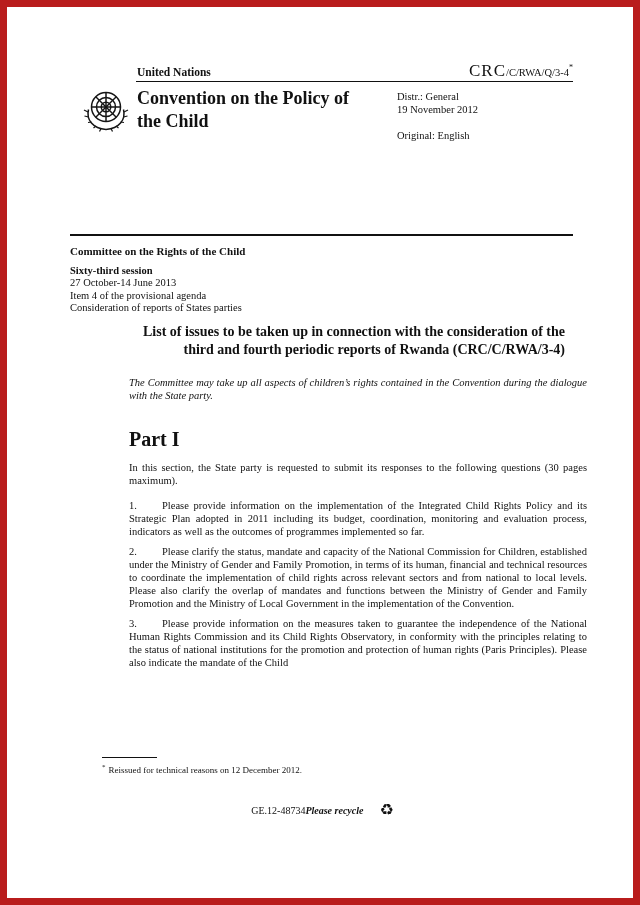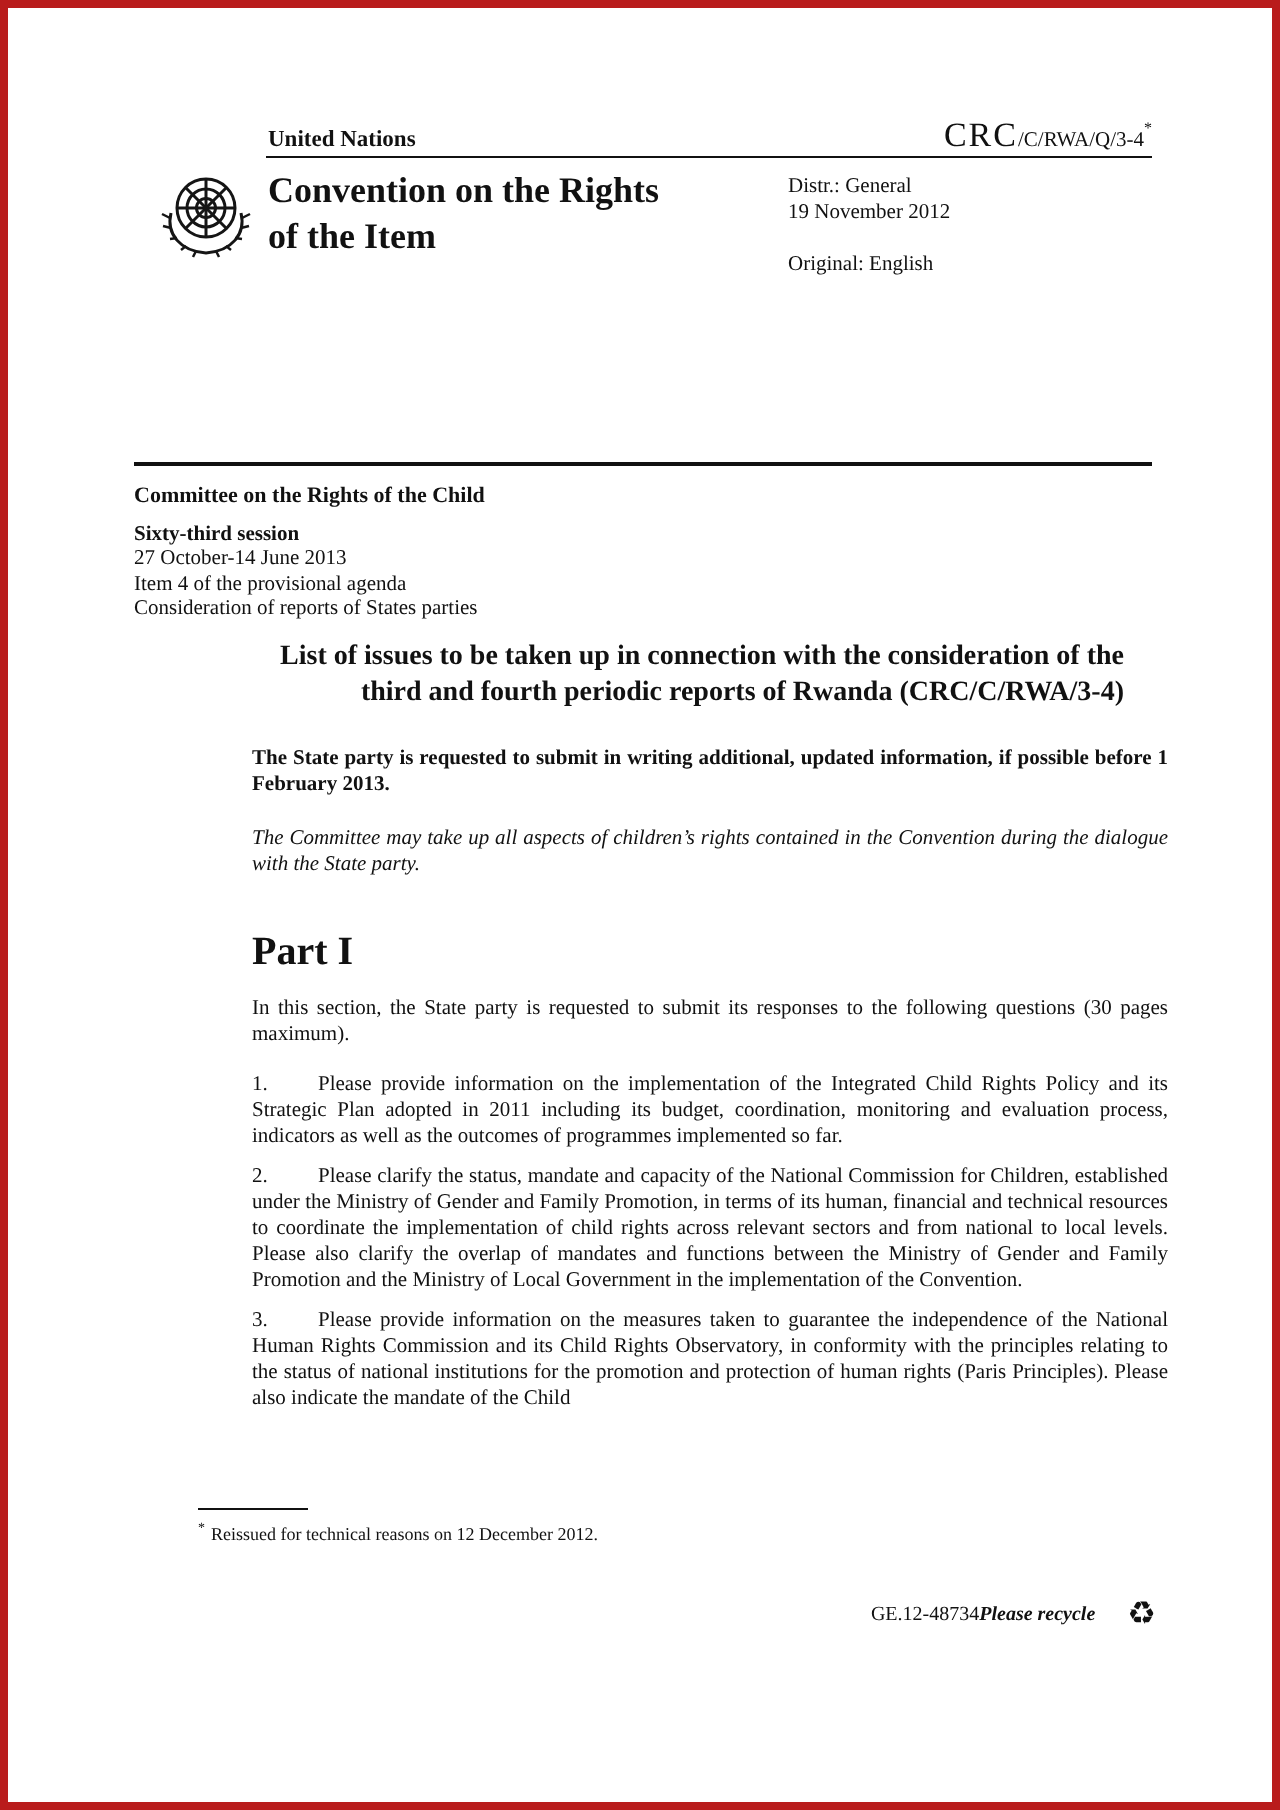--- a/index.html
+++ b/index.html
@@ -2,21 +2,21 @@
 <html><head>
 <meta charset="utf-8">
 <style>
   * { margin:0; padding:0; box-sizing:border-box; }
   html,body { background:#e8e8e8; }
   .page {
     position:relative;
     width:640px; height:905px;
     margin:0 auto;
     background:#ffffff;
-    border:4px solid #b91c1c;
+    border:7px solid #b91c1c;
     font-family:"Liberation Serif","DejaVu Serif",serif;
     color:#111;
     overflow:hidden;
   }
 
   
   .mast-row1 {
     position:absolute; left:130px; right:60px; top:54px;
     display:flex; justify-content:space-between; align-items:baseline;
   }
@@ -58,21 +58,21 @@
 
   
   .footnote-area { position:absolute; left:95px; top:750px; width:430px; }
   .footnote-rule { width:55px; height:1px; background:#111; margin-bottom:4px; }
   .footnote-text { font-size:9px; line-height:11px; }
   .footnote-marker { font-size:7px; vertical-align:super; margin-right:3px; }
 
   
   .footer-row {
     position:absolute; left:63px; right:58px; top:795px;
-    display:flex; justify-content:flex-end; align-items:center;
+    display:flex; justify-content:center; align-items:center;
   }
   .ge-number { font-size:10px; }
   .recycle-wrap { display:flex; align-items:center; gap:16px; }
   .recycle-label { font-size:10px; font-weight:bold; font-style:italic; }
   .recycle-glyph { font-family:"DejaVu Sans",sans-serif; font-size:16px; line-height:1; }
 </style>
 </head>
 <body>
 
 <div class="page">
@@ -105,40 +105,39 @@
         <line x1="30" y1="80" x2="25" y2="84"></line>
         <line x1="40" y1="85" x2="37" y2="91"></line>
         <line x1="86" y1="52" x2="94" y2="48"></line>
         <line x1="85" y1="62" x2="93" y2="60"></line>
         <line x1="79" y1="72" x2="86" y2="73"></line>
         <line x1="70" y1="80" x2="75" y2="84"></line>
         <line x1="60" y1="85" x2="63" y2="91"></line>
       </g>
     </svg>
   </div>
-  <div class="doc-title">Convention on the Rights of the Item</div>
+  <div class="doc-title">Convention on the Policy of the Child</div>
   <div class="distr-block">
     <div>Distr.: General</div>
     <div>19 November 2012</div>
     <div class="distr-original">Original: English</div>
   </div>
 
   <div class="rule-thick"></div>
 
   <section class="session-block">
     <div class="session-committee">Committee on the Rights of the Child</div>
     <div class="session-name">Sixty-third session</div>
     <div>27 October-14 June 2013</div>
     <div>Item 4 of the provisional agenda</div>
     <div class="session-topic">Consideration of reports of States parties</div>
   </section>
 
   <main class="body-col">
     <h1 class="main-heading">List of issues to be taken up in connection with the consideration of the third and fourth periodic reports of Rwanda (CRC/C/RWA/3-4)</h1>
-    <p class="p-request">The State party is requested to submit in writing additional, updated information, if possible before 1 February 2013.</p>
     <p class="p-note">The Committee may take up all aspects of children’s rights contained in the Convention during the dialogue with the State party.</p>
     <h2 class="part-heading">Part I</h2>
     <p class="p-intro">In this section, the State party is requested to submit its responses to the following questions (30 pages maximum).</p>
 
     <p class="num-para"><span class="para-num">1.</span><span>Please provide information on the implementation of the Integrated Child Rights Policy and its Strategic Plan adopted in 2011 including its budget, coordination, monitoring and evaluation process, indicators as well as the outcomes of programmes implemented so far.</span></p>
 
     <p class="num-para"><span class="para-num">2.</span><span>Please clarify the status, mandate and capacity of the National Commission for Children, established under the Ministry of Gender and Family Promotion, in terms of its human, financial and technical resources to coordinate the implementation of child rights across relevant sectors and from national to local levels. Please also clarify the overlap of mandates and functions between the Ministry of Gender and Family Promotion and the Ministry of Local Government in the implementation of the Convention.</span></p>
 
     <p class="num-para"><span class="para-num">3.</span><span>Please provide information on the measures taken to guarantee the independence of the National Human Rights Commission and its Child Rights Observatory, in conformity with the principles relating to the status of national institutions for the promotion and protection of human rights (Paris Principles). Please also indicate the mandate of the Child</span></p>
   </main>

